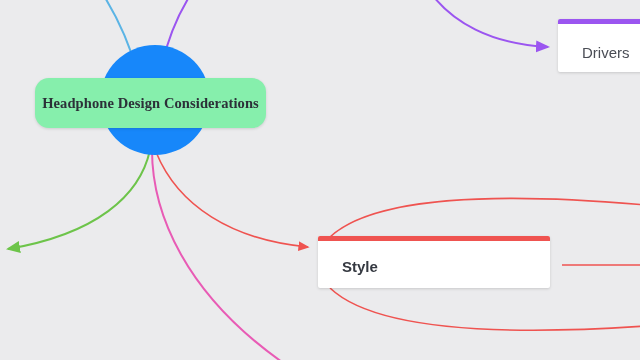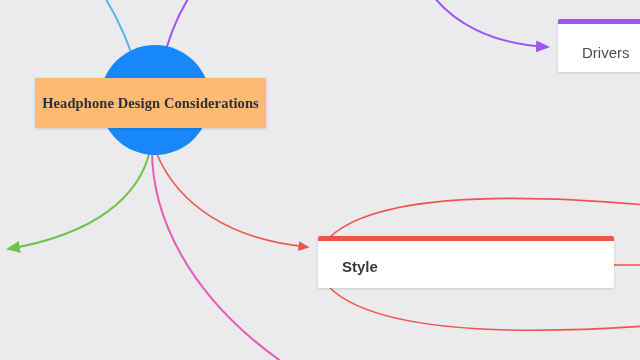--- a/index.html
+++ b/index.html
@@ -35,22 +35,22 @@
     height: 110px;
     border-radius: 50%;
     background: #1787fa;
   }
   .root-label {
     position: absolute;
     left: 35px;
     top: 78px;
     width: 231px;
     height: 50px;
-    background: #fdba74;
-    border-radius: 0;
+    background: #86efac;
+    border-radius: 14px;
     box-shadow: 0 1px 3px rgba(0,0,0,0.13);
     display: flex;
     align-items: center;
     justify-content: center;
   }
   .root-label-text {
     font-family: "Liberation Serif", serif;
     font-weight: bold;
     font-size: 14.5px;
     color: #2c3038;
@@ -85,21 +85,21 @@
     height: 53px;
   }
   #node-drivers .node-text {
     top: 25px;
     font-weight: normal;
     color: #4a4d55;
   }
   #node-style {
     left: 318px;
     top: 236px;
-    width: 296px;
+    width: 232px;
     height: 52px;
   }
   #node-style .node-text {
     top: 22px;
     font-weight: bold;
     color: #353941;
   }
 </style>
 </head>
 <body>

